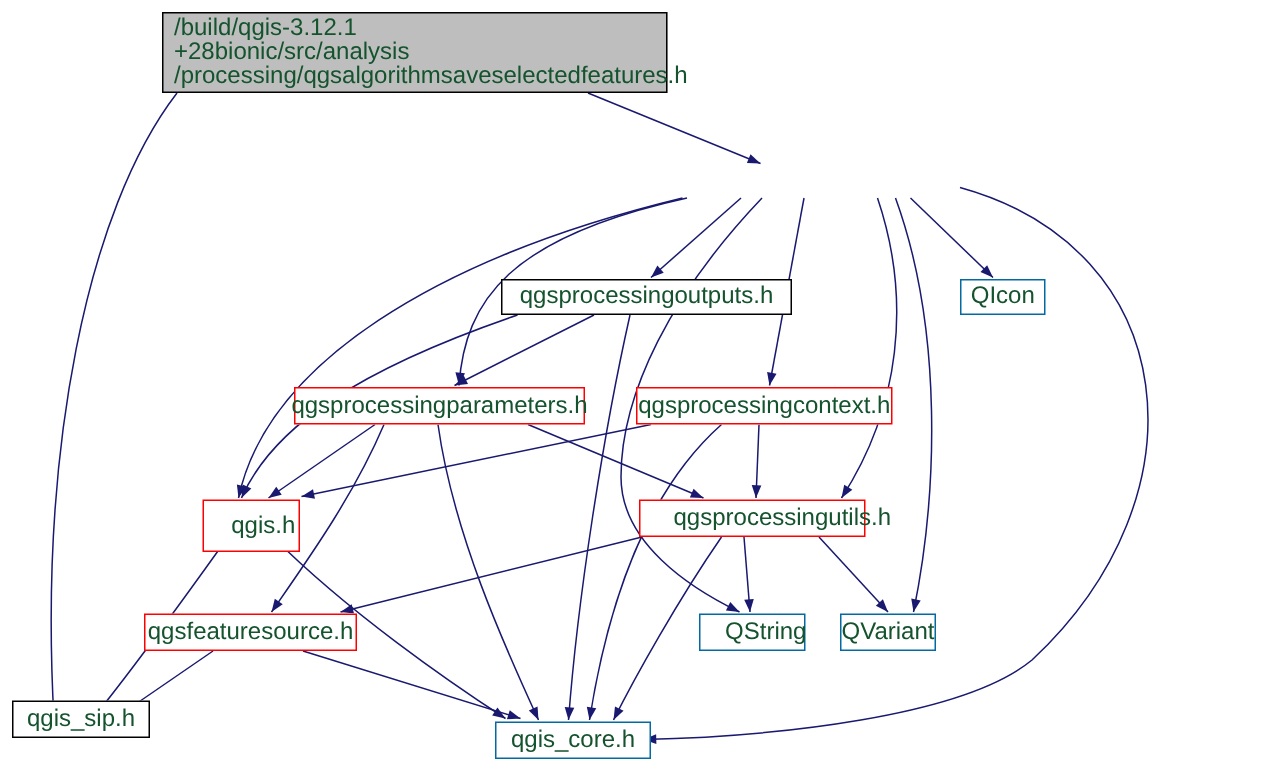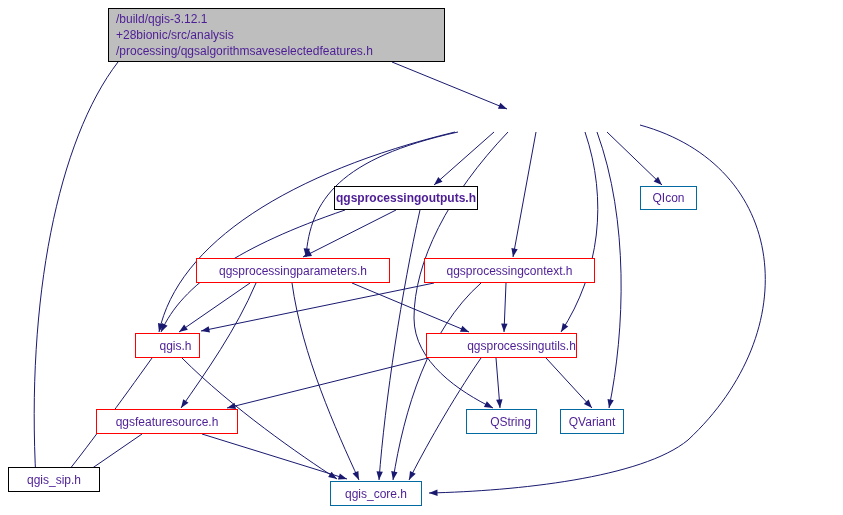--- a/index.html
+++ b/index.html
@@ -10,22 +10,22 @@
     font-family:"Liberation Sans", sans-serif;
     overflow:hidden;
   }
   #edges{position:absolute;left:0;top:0;width:843px;height:515px;z-index:1;}
   .node{
     position:absolute;
     z-index:2;
     box-sizing:border-box;
     background:#ffffff;
     border:1px solid #000000;
-    color:#4c1d95;
-    font-size:12px;
+    color:#14532d;
+    font-size:16px;
     display:flex;
     align-items:center;
     justify-content:center;
     text-align:center;
     padding:2px 5px;
     white-space:nowrap;
   }
   .node.focus{
     background:#bebebe;
     border:1px solid #000000;
@@ -33,31 +33,31 @@
     text-align:left;
     white-space:pre-line;
     line-height:16px;
     padding:3px 7px;
   }
   .node.truncated{border:1px solid #ff0000;}
   .node.external{border:1px solid #0369a1;}
   
   #n-main{left:108px;top:8px;width:337px;height:54px;}
   #n-alg{left:453px;top:110px;width:187px;height:22px;}
-  #n-out{left:334px;top:186px;width:144px;height:24px;font-weight:bold;}
+  #n-out{left:334px;top:186px;width:194px;height:24px;}
   #n-qicon{left:640px;top:186px;width:57px;height:24px;}
   #n-par{left:196px;top:258px;width:194px;height:25px;text-align:right;}
   #n-ctx{left:424px;top:258px;width:171px;height:25px;}
-  #n-qgis{left:135px;top:333px;width:65px;height:25px;padding-left:21px;}
+  #n-qgis{left:135px;top:333px;width:65px;height:35px;padding-left:21px;}
   #n-utils{left:426px;top:333px;width:151px;height:25px;padding-left:45px;}
   #n-fsrc{left:96px;top:409px;width:142px;height:25px;}
   #n-qstring{left:466px;top:409px;width:71px;height:25px;padding-left:23px;}
   #n-qvariant{left:560px;top:409px;width:64px;height:25px;}
   #n-sip{left:8px;top:467px;width:92px;height:25px;}
-  #n-core{left:330px;top:481px;width:92px;height:25px;}
+  #n-core{left:330px;top:481px;width:104px;height:25px;}
 </style>
 </head>
 <body>
 
 <div id="canvas">
   <svg id="edges" width="843" height="515" viewBox="0 0 843 515" xmlns="http://www.w3.org/2000/svg">
       <path d="M392,62 L507,109" fill="none" stroke="#191970" stroke-width="1"></path>
       <polygon points="507,109 497.9211395280123,108.74644028281304 500.3423870862773,102.82212089054562" fill="#191970"></polygon>
       <path d="M118,62 C58,140 26,300 36,480" fill="none" stroke="#191970" stroke-width="1"></path>
       <polygon points="36,480 32.36164743303604,471.67819787555203 38.752961484937984,471.3448741740834" fill="#191970"></polygon>

